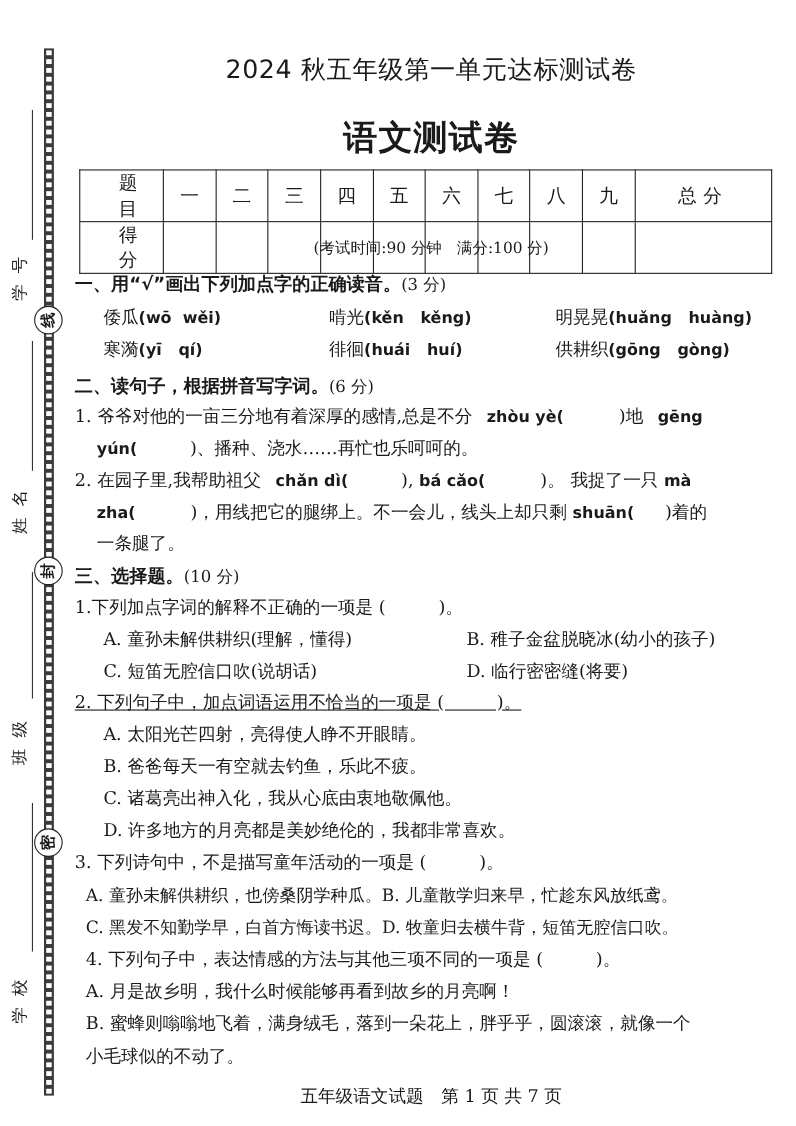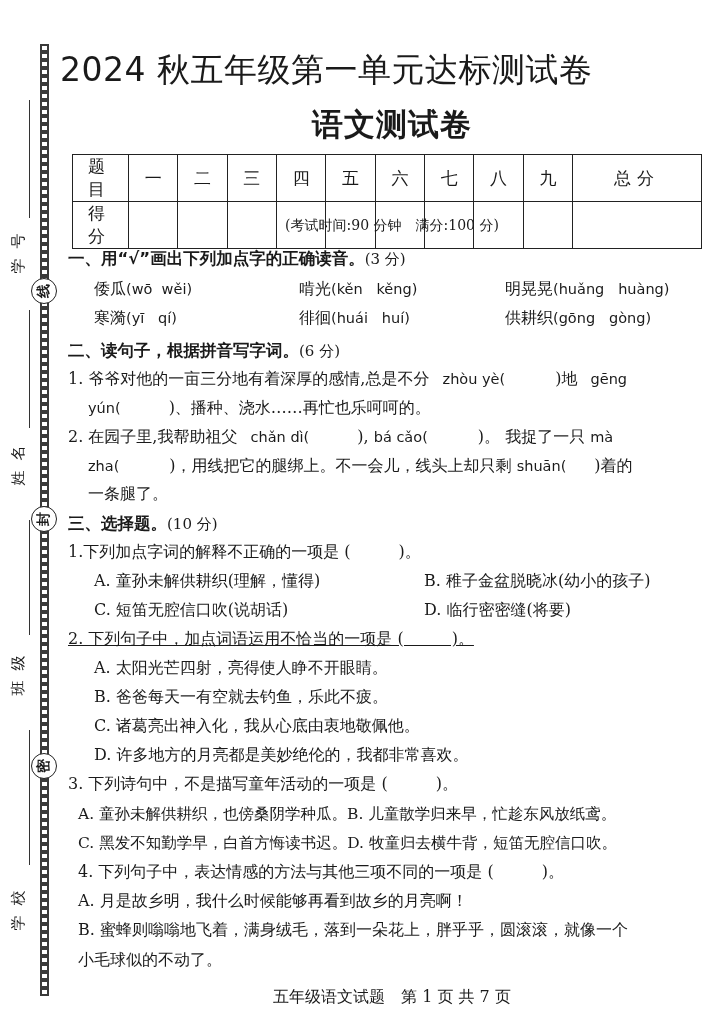--- a/index.html
+++ b/index.html
@@ -24,40 +24,40 @@
   }
   .margin-line { position: absolute; left: 29px; width: 1px; background: #333; }
   .margin-label {
     position: absolute; left: 8px; width: 20px; font-size: 15px;
     font-family: "DejaVu Sans", sans-serif; display: flex; align-items: center; justify-content: center;
   }
   .margin-label span { display: inline-block; transform: rotate(-90deg); white-space: nowrap; letter-spacing: 10px; }
 
   
   .title-main {
-    position: absolute; left: 60px; width: 664px; top: 48px; text-align: left;
-    font-family: "DejaVu Sans", sans-serif; font-size: 33px; font-weight: 500; letter-spacing: 0.5px;
+    position: absolute; left: 60px; width: 664px; top: 48px; text-align: center;
+    font-family: "DejaVu Sans", sans-serif; font-size: 23px; font-weight: 500; letter-spacing: 0.5px;
   }
   .title-sub {
     position: absolute; left: 60px; width: 664px; top: 104px; text-align: center;
     font-family: "DejaVu Sans", sans-serif; font-size: 31px; font-weight: bold; letter-spacing: 1px;
   }
   table.score {
     position: absolute; left: 72px; top: 154px; width: 630px; border-collapse: collapse;
     font-family: "DejaVu Sans", sans-serif; font-size: 17px;
   }
   table.score td { border: 1.5px solid #222; height: 23px; padding: 0; text-align: center; }
-  table.score td.head { width: 55px; letter-spacing: 8px; padding-left: 0; }
+  table.score td.head { width: 55px; letter-spacing: 8px; padding-left: 20px; }
   .exam-info { position: absolute; left: 60px; width: 664px; top: 217px; text-align: center; font-size: 14px; }
 
   
   .line { position: absolute; white-space: nowrap; font-size: 16px; }
   .sec-title { font-family: "DejaVu Sans", sans-serif; font-weight: bold; font-size: 16.5px; }
   .sec-title .pts { font-family: "DejaVu Serif", serif; font-weight: normal; font-size: 15px; }
-  .py { font-family: "DejaVu Sans", sans-serif; font-size: 14.5px; }
+  .py { font-family: "DejaVu Sans", sans-serif; font-size: 14.5px; font-weight: bold; }
   .footer { position: absolute; left: 60px; width: 664px; top: 987px; text-align: center; font-size: 16px; }
 </style>
 </head>
 <body>
 
 <div class="binding-strip"></div>
 <div class="seal-circle" style="top:278px;">线</div>
 <div class="seal-circle" style="top:506px;">封</div>
 <div class="seal-circle" style="top:753px;">密</div>
 

